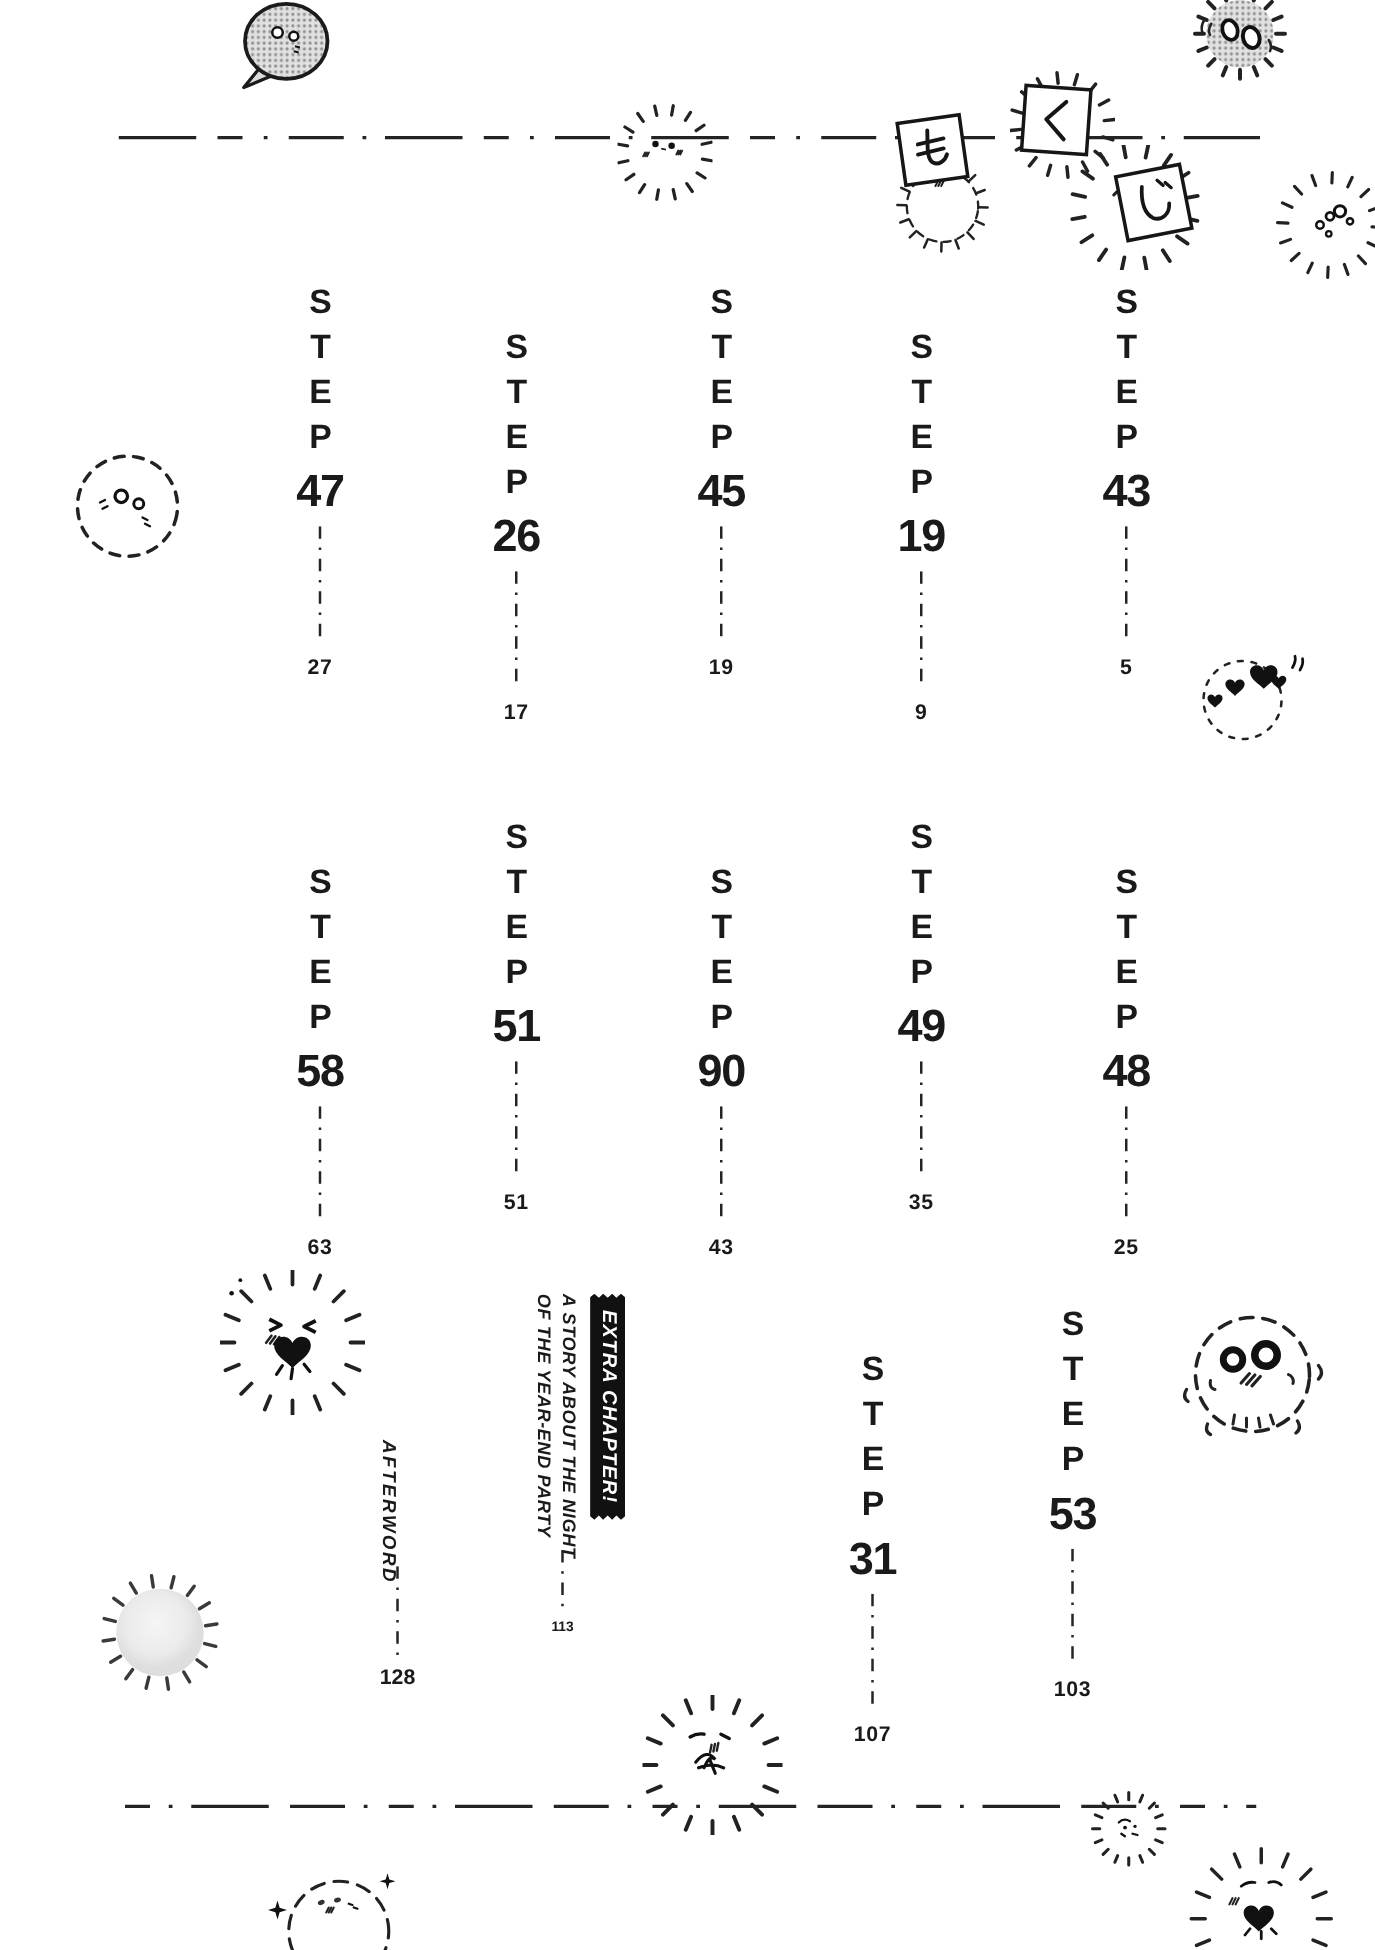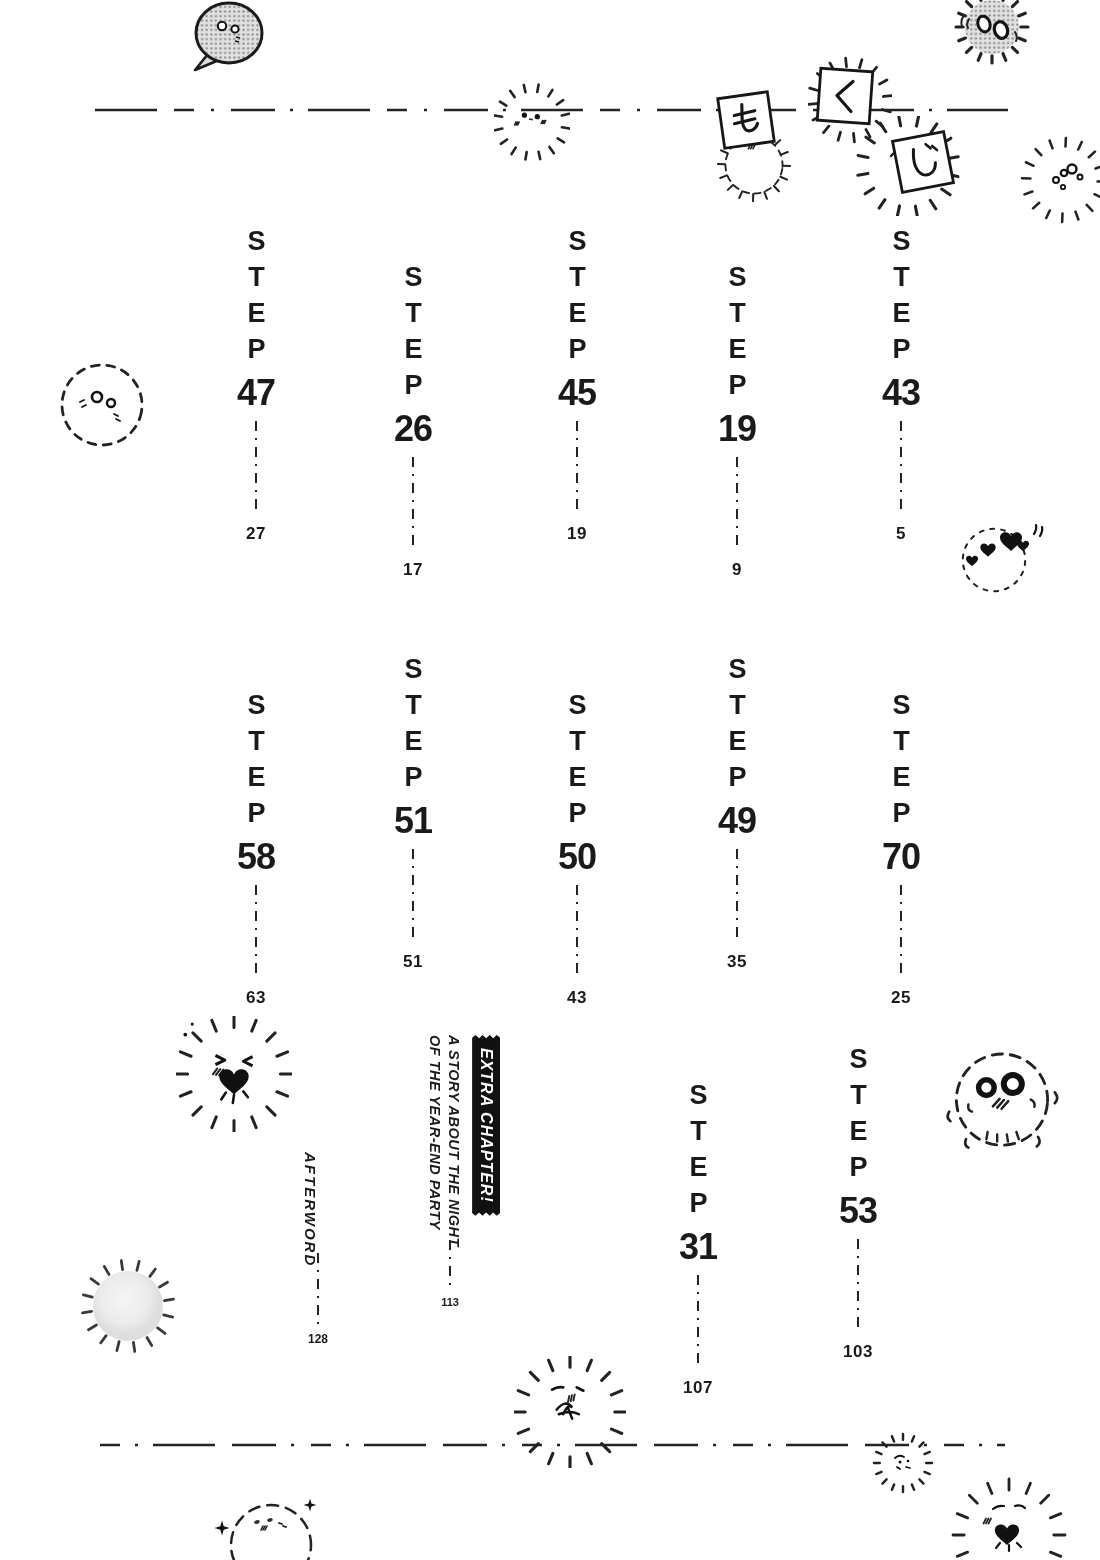--- a/index.html
+++ b/index.html
@@ -25,21 +25,21 @@
       font-size:16px;letter-spacing:1px;padding:13px 5px;
       clip-path:polygon(0% 1.5%,12% 0%,25% 1.8%,37% 0%,50% 1.8%,63% 0%,75% 1.8%,88% 0%,100% 1.5%,
                         100% 98.5%,88% 100%,75% 98.2%,63% 100%,50% 98.2%,37% 100%,25% 98.2%,12% 100%,0% 98.5%);}
   .extra-line{position:absolute;left:447px;top:1240px;}
   .extra-page{position:absolute;left:428px;top:1296px;width:44px;text-align:center;
               font-size:11px;font-weight:bold;}
   .afterword-label{position:absolute;left:302px;top:1152px;writing-mode:vertical-rl;
                    font-style:italic;font-weight:bold;font-size:15px;letter-spacing:2px;}
   .afterword-line{position:absolute;left:315px;top:1253px;}
   .afterword-page{position:absolute;left:296px;top:1332px;width:44px;text-align:center;
-                  font-size:12px;font-weight:bold;}
+                  font-size:17px;font-weight:bold;}
 </style>
 </head>
 <body>
 
 <div class="page">
 
   <svg width="0" height="0" style="position:absolute" aria-hidden="true">
     <defs>
       <radialGradient id="grayball" cx="45%" cy="40%">
         <stop offset="0%" stop-color="#f5f5f5"></stop>
@@ -235,37 +235,37 @@
   <div class="chapter c47">
     <span class="step-label">STEP</span>
     <span class="step-number">47</span>
     <svg class="vline" width="6" height="95">
         <line x1="3" y1="0" x2="3" y2="95" stroke="#242424" stroke-width="2" stroke-dasharray="10 7 2 7"></line>
       </svg>
     <span class="page-num">27</span>
   </div>
   <div class="chapter c48">
     <span class="step-label">STEP</span>
-    <span class="step-number">70</span>
+    <span class="step-number">48</span>
     <svg class="vline" width="6" height="95">
         <line x1="3" y1="0" x2="3" y2="95" stroke="#242424" stroke-width="2" stroke-dasharray="10 7 2 7"></line>
       </svg>
     <span class="page-num">25</span>
   </div>
   <div class="chapter c49">
     <span class="step-label">STEP</span>
     <span class="step-number">49</span>
     <svg class="vline" width="6" height="95">
         <line x1="3" y1="0" x2="3" y2="95" stroke="#242424" stroke-width="2" stroke-dasharray="10 7 2 7"></line>
       </svg>
     <span class="page-num">35</span>
   </div>
   <div class="chapter c50">
     <span class="step-label">STEP</span>
-    <span class="step-number">50</span>
+    <span class="step-number">90</span>
     <svg class="vline" width="6" height="95">
         <line x1="3" y1="0" x2="3" y2="95" stroke="#242424" stroke-width="2" stroke-dasharray="10 7 2 7"></line>
       </svg>
     <span class="page-num">43</span>
   </div>
   <div class="chapter c51">
     <span class="step-label">STEP</span>
     <span class="step-number">51</span>
     <svg class="vline" width="6" height="95">
         <line x1="3" y1="0" x2="3" y2="95" stroke="#242424" stroke-width="2" stroke-dasharray="10 7 2 7"></line>

